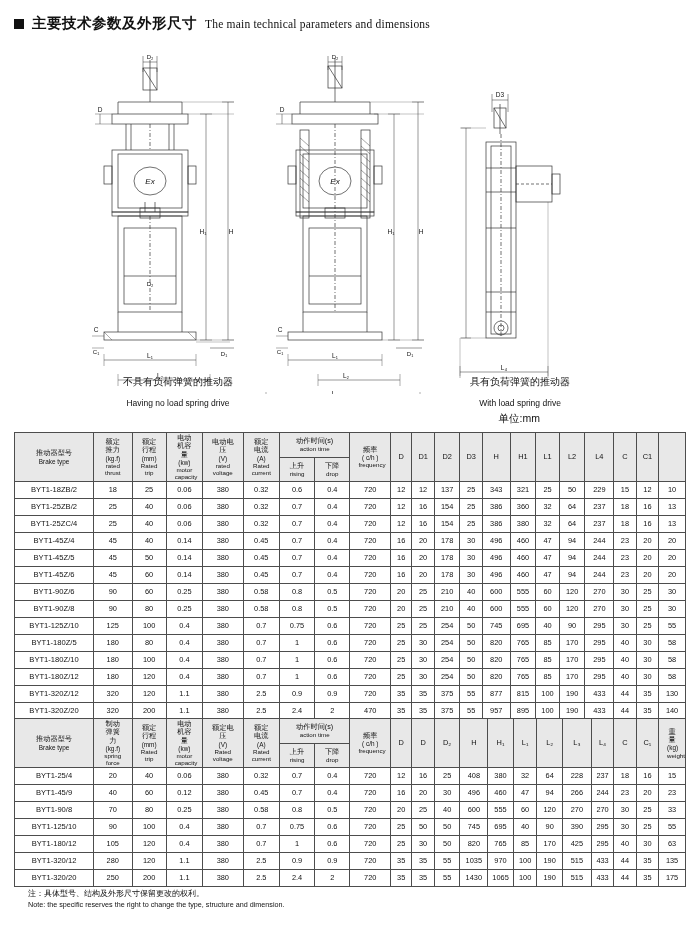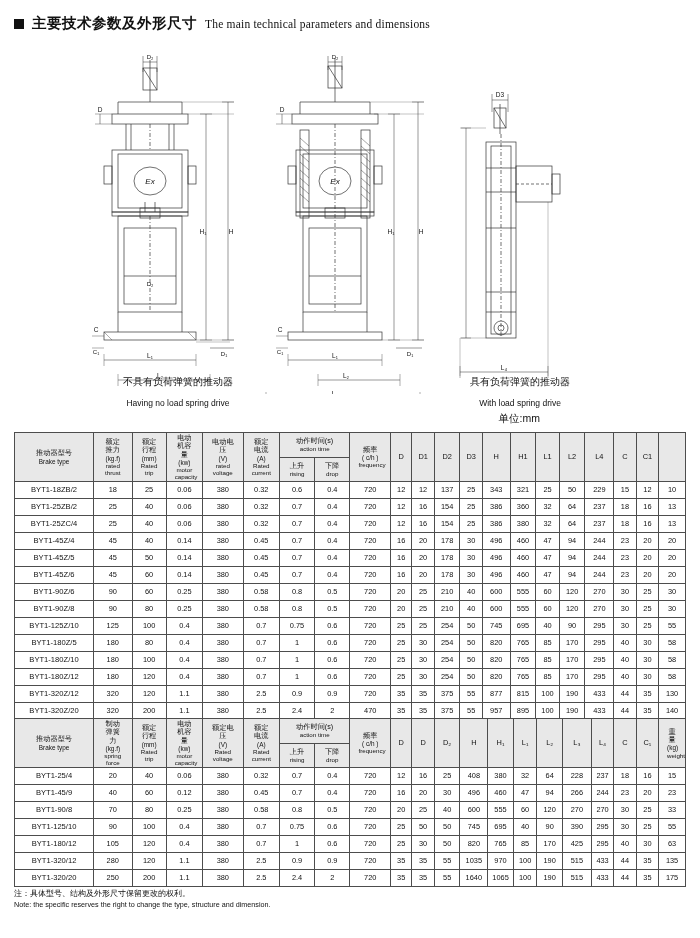--- a/index.html
+++ b/index.html
@@ -975,31 +975,31 @@
           <td>200</td>
           <td>1.1</td>
           <td>380</td>
           <td>2.5</td>
           <td>2.4</td>
           <td>2</td>
           <td>720</td>
           <td>35</td>
           <td>35</td>
           <td>55</td>
-          <td>1640</td>
+          <td>1430</td>
           <td>1065</td>
           <td>100</td>
           <td>190</td>
           <td>515</td>
           <td>433</td>
           <td>44</td>
           <td>35</td>
           <td>175</td>
         </tr>
       </tbody>
   </table>
 
-  <div class="note" style="top:888px;">
+  <div class="note" style="top:888px;margin-left:14px;">
     <div>注：具体型号、结构及外形尺寸保留更改的权利。</div>
     <div class="l2">Note: the specific reserves the right to change the type, structure and dimension.</div>
   </div>
 
 </div>
 
 </body></html>

